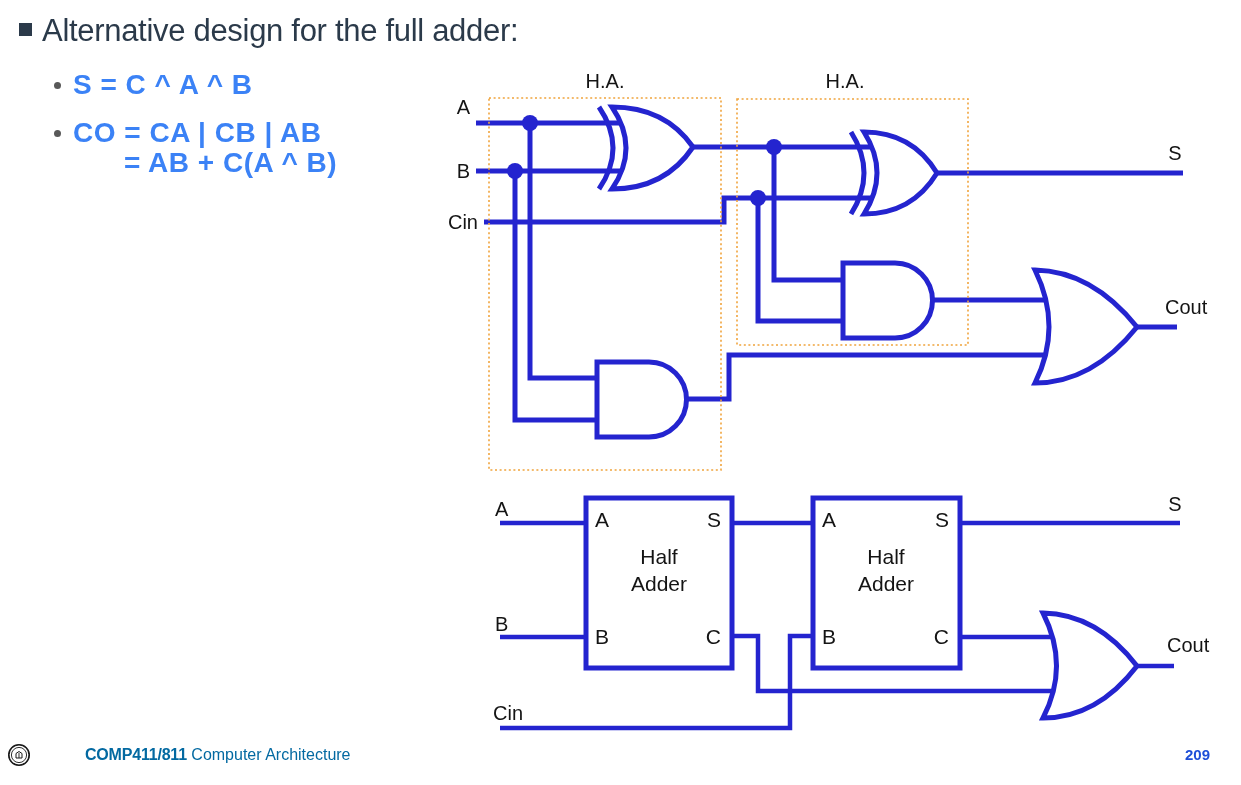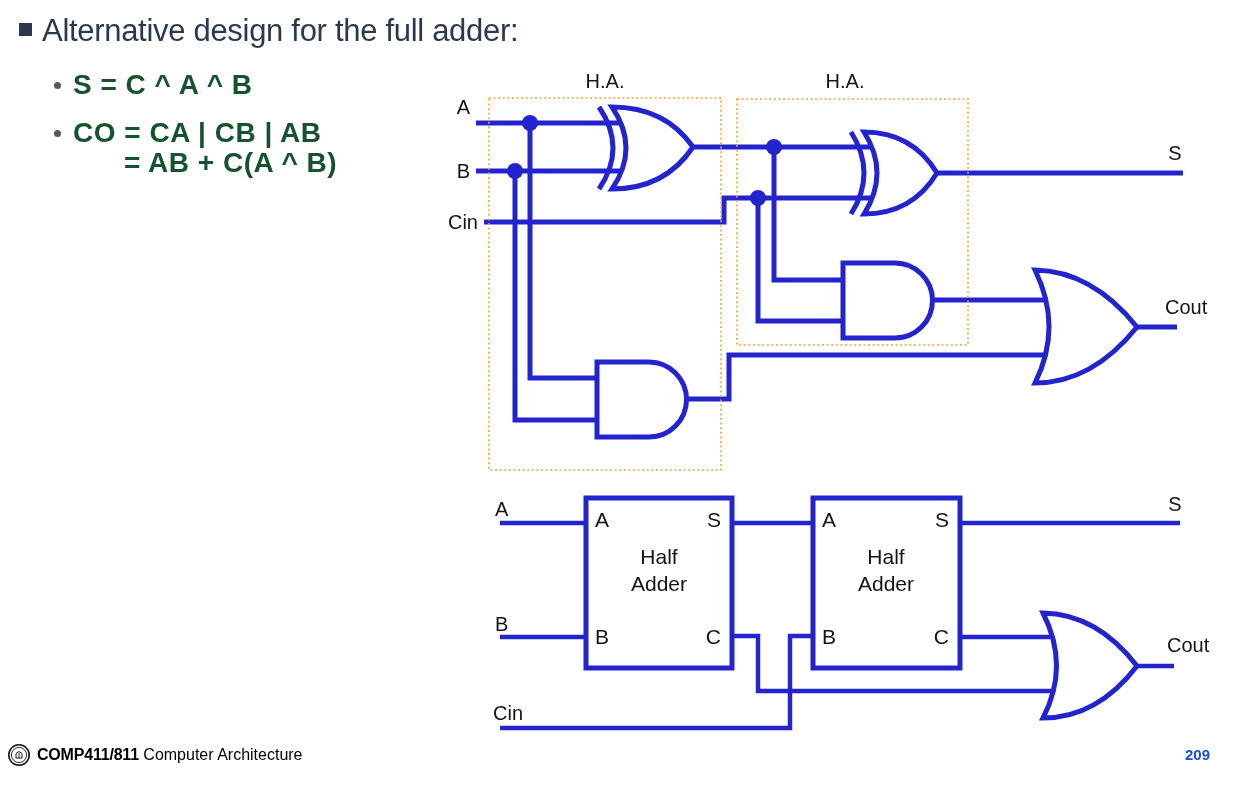--- a/index.html
+++ b/index.html
@@ -17,42 +17,42 @@
     font-size:31px; font-weight:400; letter-spacing:-0.3px; color:#2b3a4a;text-align:center;
   }
   .sub-dot {
     position:absolute; width:7px; height:7px; border-radius:50%;
     background:#595959;
   }
   .dot1 { left:54px; top:82px; }
   .dot2 { left:54px; top:130px; }
   .formula {
     position:absolute; margin:0; font-size:28px; font-weight:700;
-    color:#14532d; letter-spacing:0.5px; white-space:nowrap;
+    color:#3b82f6; letter-spacing:0.5px; white-space:nowrap;
   }
   .f1 { left:73px; top:69px; }
   .f2 { left:73px; top:117px; }
   .f3 { left:124px; top:147px; }
   
   .circuit { position:absolute; left:0; top:0; }
   .circuit text { font-family:"Liberation Sans", sans-serif; font-size:20px; fill:#141414; }
   .circuit .wire   { stroke:#2424cf; stroke-width:5; fill:none; }
   .circuit .wireb  { stroke:#2424cf; stroke-width:4.5; fill:none; }
   .circuit .gate   { stroke:#2424cf; stroke-width:5; fill:#ffffff; }
   .circuit .arc    { stroke:#2424cf; stroke-width:5; fill:none; }
   .circuit .dashedbox { stroke:#f0a43c; stroke-width:1.6; fill:none; stroke-dasharray:2 2.6; }
   .circuit .habox  { stroke:#2424cf; stroke-width:5; fill:#ffffff; }
   .circuit .dot    { fill:#2424cf; }
   .circuit .blocklabel { font-size:21px; }
   
   .footer {
     position:absolute; left:7px; top:743px; height:24px;
     display:flex; align-items:center; gap:6px;
   }
-  .course-text { font-size:16px; color:#000000; white-space:nowrap; }
+  .course-text { font-size:16px; color:#0369a1; white-space:nowrap;margin-left:48px; }
   .course-code { font-weight:700; letter-spacing:-0.2px; }
   .page-number {
     position:absolute; right:31px; top:746px;
     font-size:15px; font-weight:700; color:#1d4ed8;
   }
 </style>
 </head>
 <body>
 
 <div class="slide">

